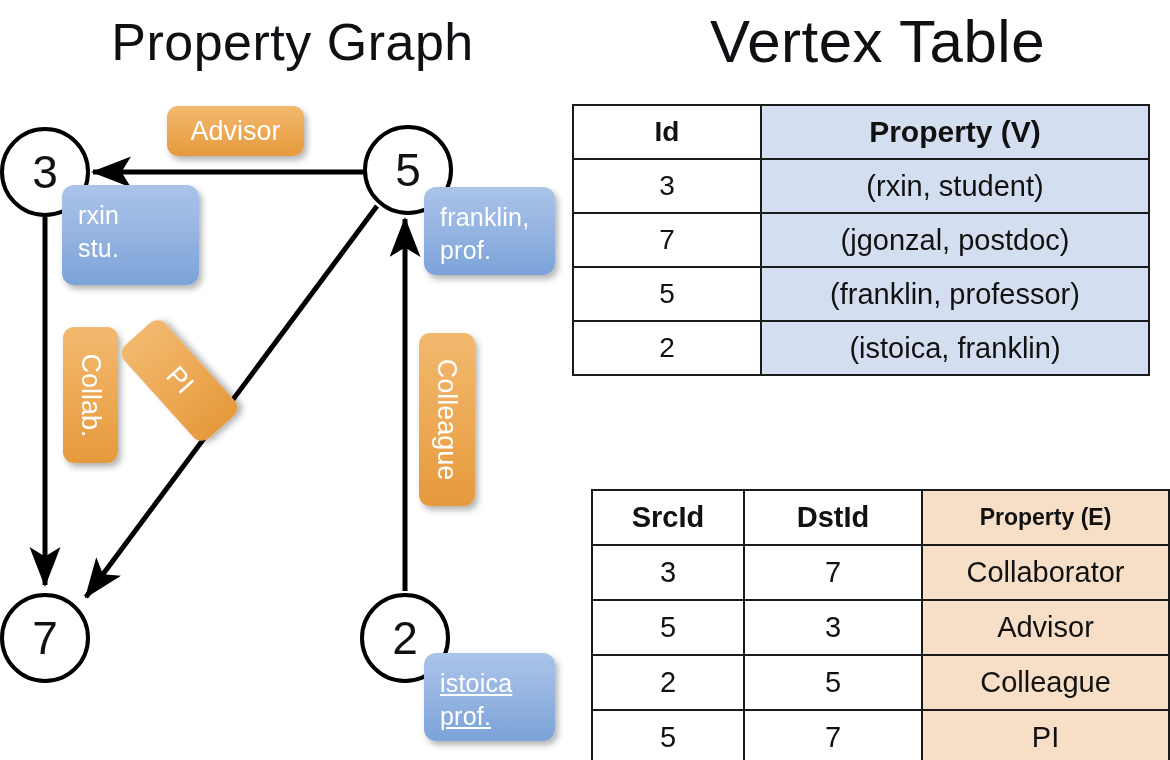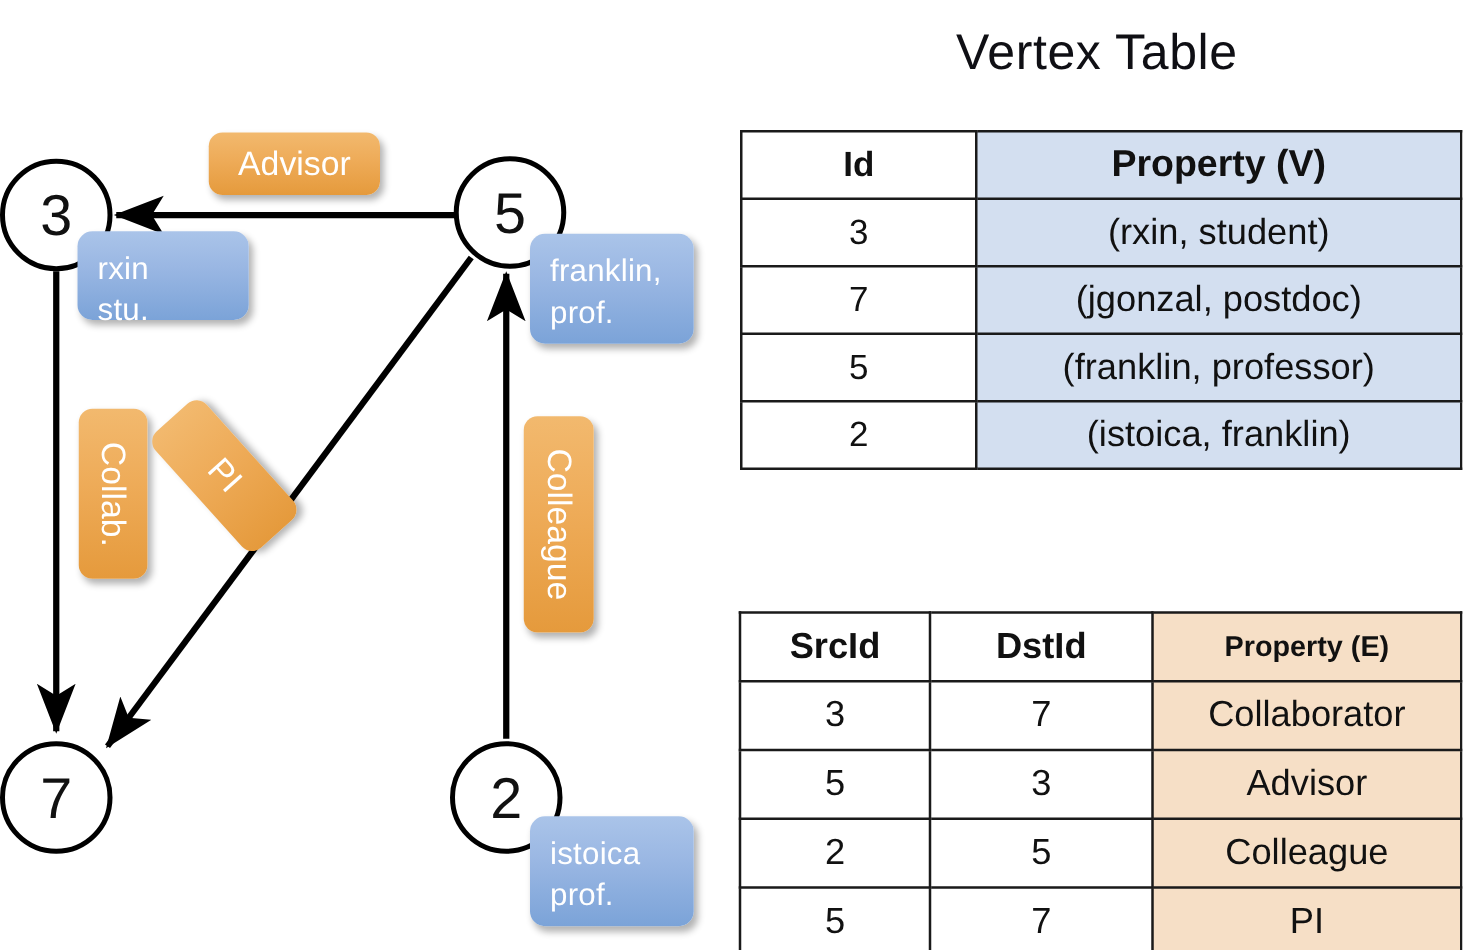--- a/index.html
+++ b/index.html
@@ -18,21 +18,21 @@
     position:absolute;
     font-family:"Liberation Sans",sans-serif;
     font-weight:300;
     color:#0f0f14;
     letter-spacing:0.5px;
     white-space:nowrap;
     text-align:center;
     -webkit-font-smoothing:antialiased;
   }
   #title-property-graph{left:0;top:12px;width:585px;font-size:52px;line-height:60px;}
-  #title-vertex-table{left:585px;top:12px;width:585px;font-size:40px;line-height:60px;}
+  #title-vertex-table{left:585px;top:12px;width:585px;font-size:60px;line-height:60px;}
   #title-edge-table{left:585px;top:400px;width:585px;font-size:50px;line-height:60px;}
 
   
   .node{
     position:absolute;
     width:90px;height:90px;
     border:4px solid #000;
     border-radius:50%;
     background:#fff;
     box-sizing:border-box;
@@ -55,24 +55,24 @@
     box-shadow:3px 4px 6px rgba(0,0,0,0.30);
     color:#ffffff;
     font-size:25px;
     font-weight:300;
     line-height:33px;
     padding:14px 0 0 16px;
     box-sizing:border-box;
     z-index:7;
     letter-spacing:0.2px;
   }
-  #prop-rxin{left:62px;top:185px;width:137px;height:71px;}
+  #prop-rxin{left:62px;top:185px;width:137px;height:100px;}
   #prop-franklin{left:424px;top:187px;width:131px;height:88px;}
   #prop-jgonzal{left:62px;top:653px;width:137px;height:88px;}
-  #prop-istoica{left:424px;top:653px;width:131px;height:88px;}
+  #prop-istoica{left:424px;top:653px;width:131px;height:88px;text-decoration:underline;}
 
   
   .edge-label{
     position:absolute;
     border-radius:11px;
     background:linear-gradient(to bottom,#f2b96e 0%,#eeab58 45%,#e59a3c 100%);
     box-shadow:3px 4px 6px rgba(0,0,0,0.30);
     color:#ffffff;
     font-size:27px;
     font-weight:300;
@@ -106,21 +106,21 @@
     border:2px solid #1a1a1a;
     text-align:center;
     vertical-align:middle;
     font-weight:300;
     color:#111;
     padding:0;
   }
   table.data-table th{font-weight:bold;}
 
   
-  #vertex-table{left:592px;top:104px;width:576px;}
+  #vertex-table{left:572px;top:104px;width:576px;}
   #vertex-table col.c-id{width:188px;}
   #vertex-table col.c-prop{width:388px;}
   #vertex-table th,#vertex-table td{height:52px;font-size:28px;}
   #vertex-table th.h-id{font-size:28px;}
   #vertex-table th.h-prop,#vertex-table td.cell-prop{background:#d3dff0;}
   #vertex-table th.h-prop{font-size:30px;}
   #vertex-table td.cell-prop{font-size:29px;}
 
   
   #edge-table{left:591px;top:489px;width:577px;}
@@ -131,20 +131,21 @@
   #edge-table th{font-size:29px;}
   #edge-table th.h-eprop,#edge-table td.cell-eprop{background:#f6dfc6;}
   #edge-table th.h-eprop{font-size:23px;}
   #edge-table td.cell-eprop{font-size:29px;}
 </style>
 </head>
 <body>
 
 <div class="stage">
 
+  <div class="title" id="title-property-graph">Property Graph</div>
 
   <div class="title" id="title-vertex-table">Vertex Table</div>
 
 
   <svg id="graph-edges" viewBox="0 0 585 760" preserveAspectRatio="none">
     <defs>
       <marker id="arrowhead" markerWidth="9" markerHeight="9" refX="7.6" refY="3.1" orient="auto" markerUnits="strokeWidth">
         <path d="M0,0 L8,3.1 L0,6.2 L1.9,3.1 Z" fill="#000"></path>
       </marker>
     </defs>

